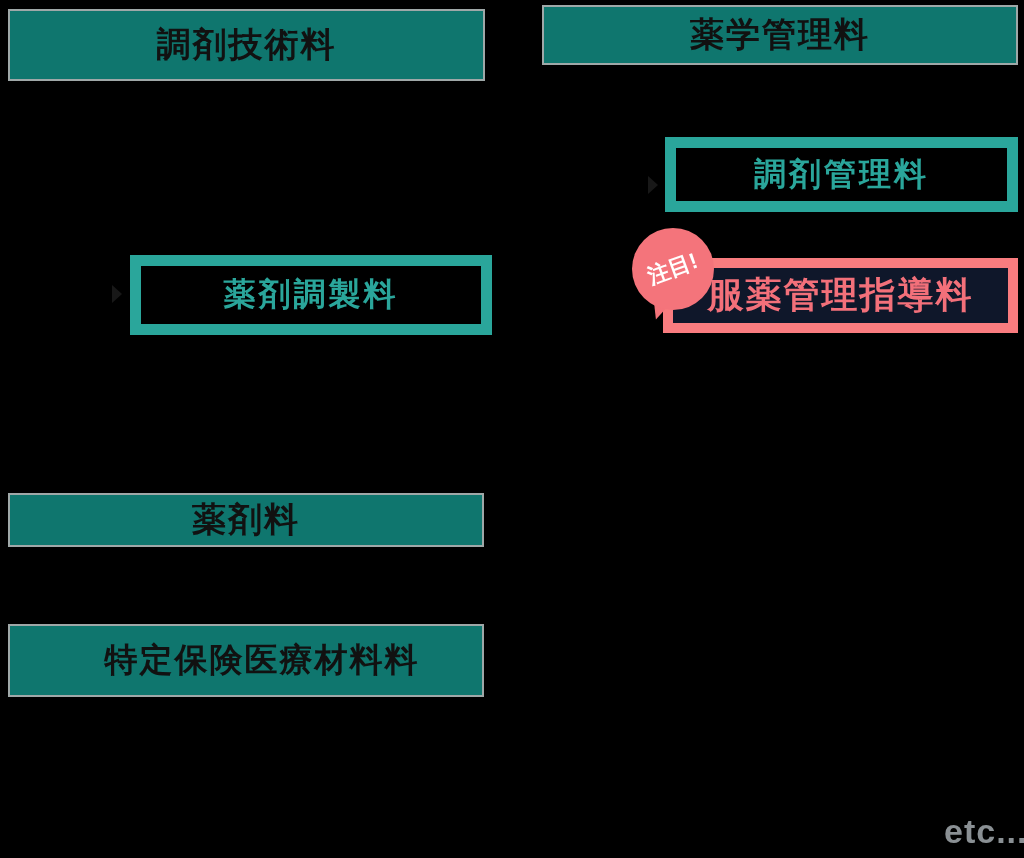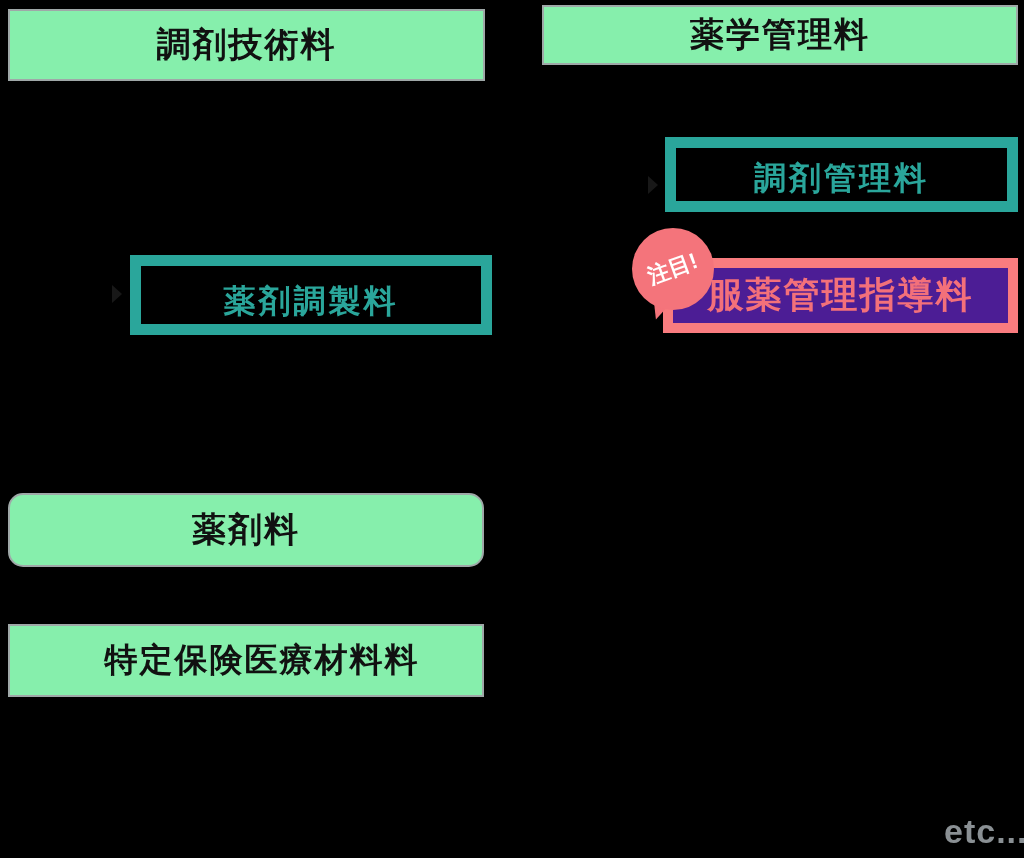--- a/index.html
+++ b/index.html
@@ -5,37 +5,37 @@
   html,body{margin:0;padding:0;}
   body{
     width:1024px;height:858px;position:relative;overflow:hidden;
     background:#000000;
     font-family:"Liberation Sans","DejaVu Sans",sans-serif;
   }
   .abs{position:absolute;box-sizing:border-box;}
 
   
   .light-box{
-    background:#86efac;
+    background:#0f766e;
     border:2px solid #9FA8A8;
     display:flex;align-items:center;justify-content:center;
     color:#111111;font-weight:bold;font-size:34px;letter-spacing:2px;
   }
 
   
   .teal-box{
     background:transparent;
     border:11px solid #2AA69B;
-    display:flex;align-items:flex-end;justify-content:center;
+    display:flex;align-items:center;justify-content:center;
     color:#2AA69B;font-weight:bold;font-size:32px;letter-spacing:3px;
   }
 
   
   .pink-box{
-    background:#4c1d95;
+    background:#0f172a;
     border:10px solid #F97C7F;
     display:flex;align-items:center;justify-content:center;
     color:#F3707A;font-weight:bold;font-size:36px;letter-spacing:2px;
   }
 
   
   .badge{
     width:82px;height:82px;border-radius:50%;
     background:#F4747B;
     display:flex;align-items:center;justify-content:center;
@@ -71,21 +71,21 @@
 <div class="abs light-box" style="left:8px;top:9px;width:477px;height:72px;">
   <span>調剤技術料</span>
 </div>
 
 <div class="abs arrow-nub" style="left:112px;top:285px;"></div>
 
 <div class="abs teal-box" style="left:130px;top:255px;width:362px;height:80px;">
   <span>薬剤調製料</span>
 </div>
 
-<div class="abs light-box" style="left:8px;top:493px;width:476px;height:74px;border-radius:15px;">
+<div class="abs light-box" style="left:8px;top:493px;width:476px;height:54px;">
   <span>薬剤料</span>
 </div>
 
 <div class="abs light-box" style="left:8px;top:624px;width:476px;height:73px;font-size:33px;padding-left:32px;">
   <span>特定保険医療材料料</span>
 </div>
 
 <div class="abs light-box" style="left:542px;top:5px;width:476px;height:60px;">
   <span>薬学管理料</span>
 </div>

